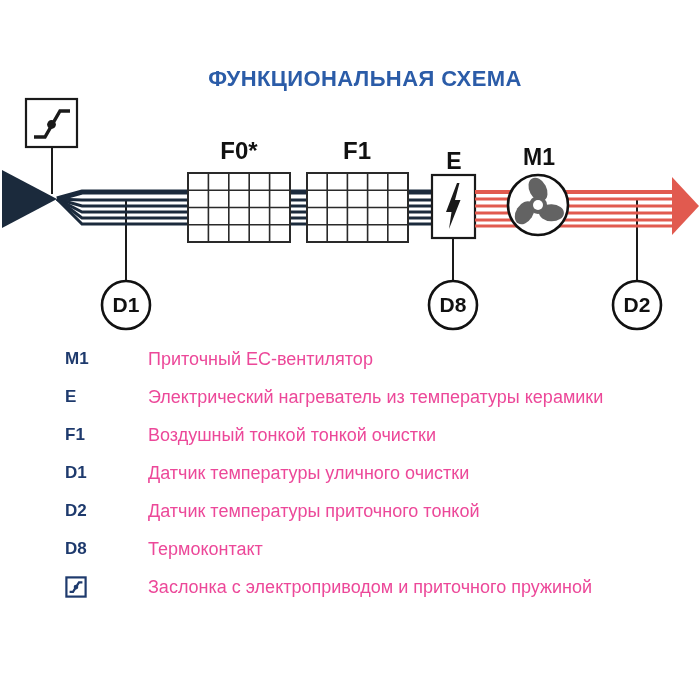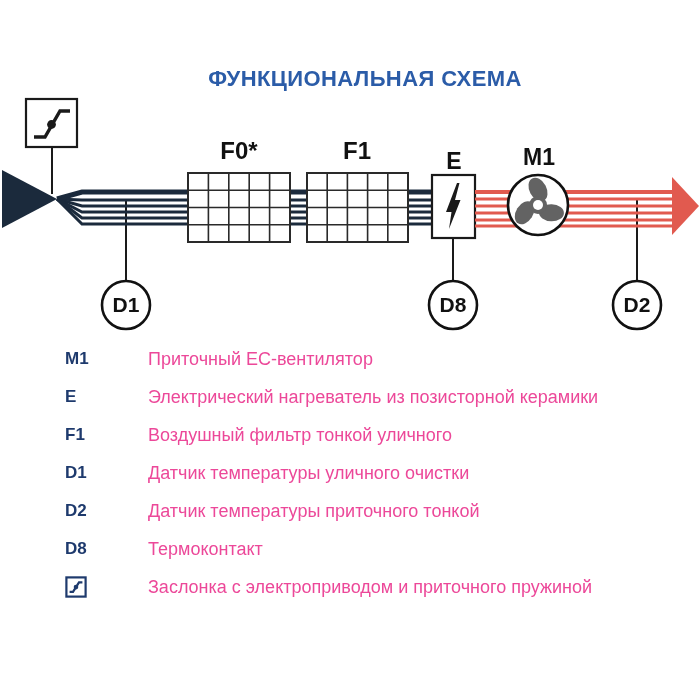--- a/index.html
+++ b/index.html
@@ -122,25 +122,25 @@
     </g>
   </svg>
 
   <div class="legend">
     <div class="legend-row">
       <span class="legend-key">M1</span>
       <span class="legend-text">Приточный EC-вентилятор</span>
     </div>
     <div class="legend-row">
       <span class="legend-key">E</span>
-      <span class="legend-text">Электрический нагреватель из позисторной керамики</span>
+      <span class="legend-text">Электрический нагреватель из температуры керамики</span>
     </div>
     <div class="legend-row">
       <span class="legend-key">F1</span>
-      <span class="legend-text">Воздушный фильтр тонкой уличного</span>
+      <span class="legend-text">Воздушный тонкой тонкой очистки</span>
     </div>
     <div class="legend-row">
       <span class="legend-key">D1</span>
       <span class="legend-text">Датчик температуры уличного очистки</span>
     </div>
     <div class="legend-row">
       <span class="legend-key">D2</span>
       <span class="legend-text">Датчик температуры приточного тонкой</span>
     </div>
     <div class="legend-row">

